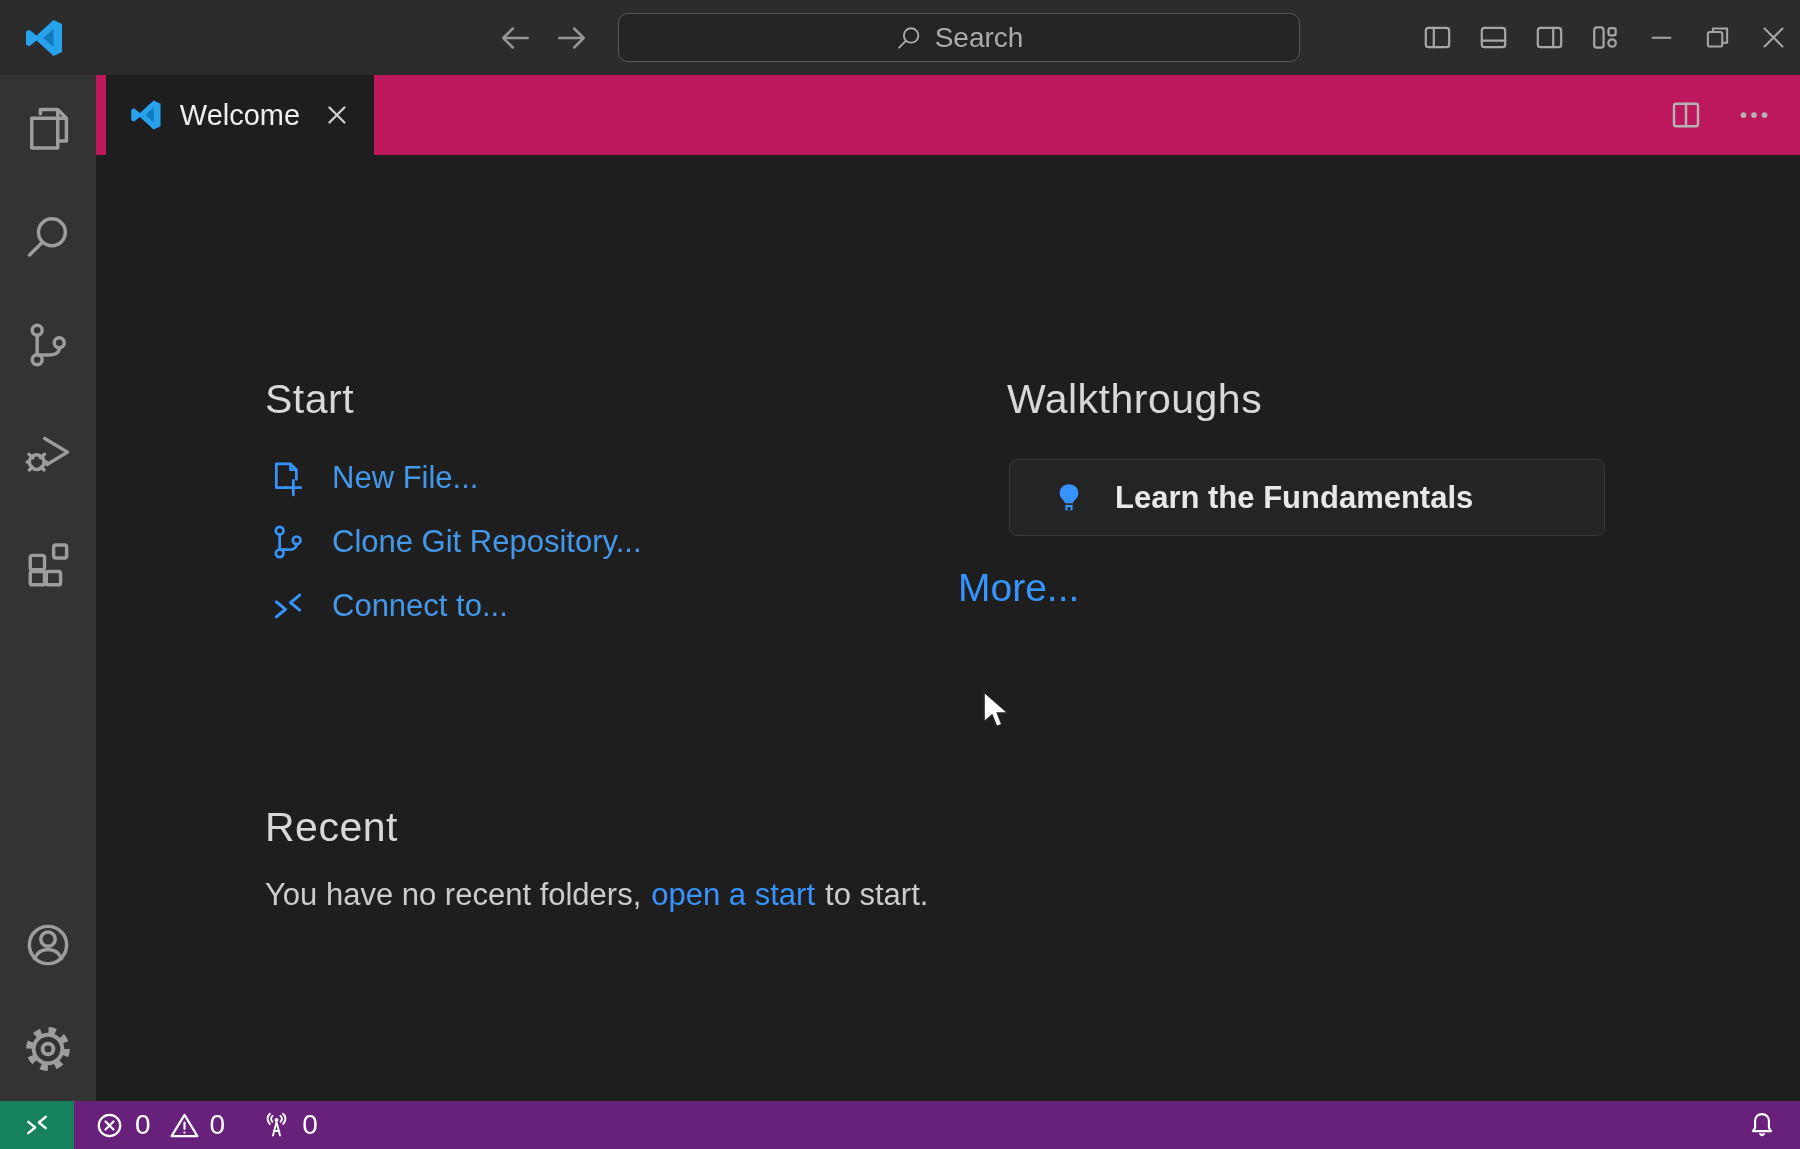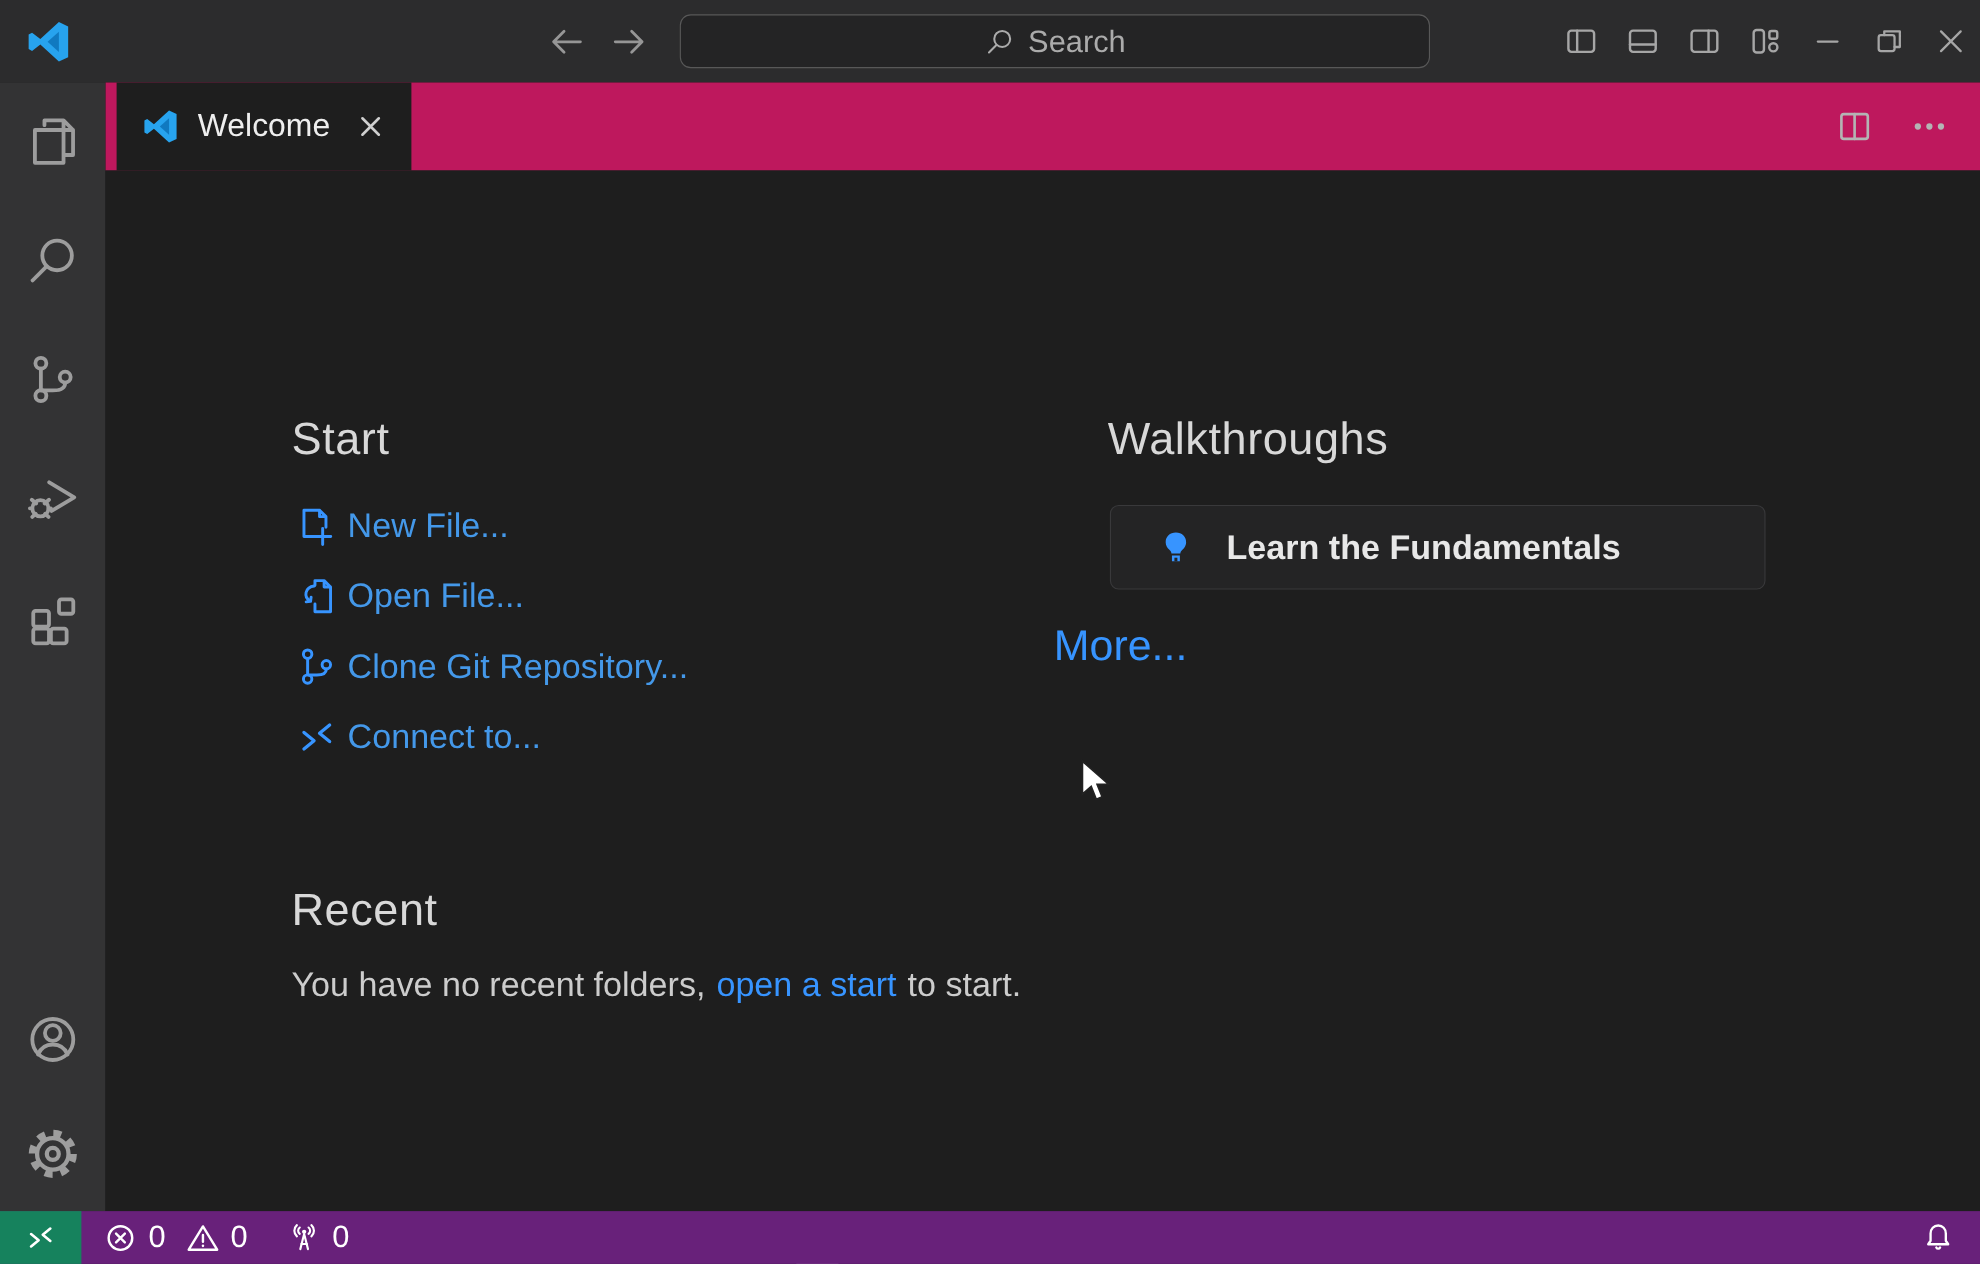--- a/index.html
+++ b/index.html
@@ -37,21 +37,21 @@
   .editor-actions .eicon { width:36px; height:36px; cursor:pointer; }
 
   .welcome { position:absolute; left:0; top:80px; width:1704px; height:946px; background:#1e1e1e; }
 
   .w-heading { position:absolute; font-size:41px; font-weight:400; color:#d8d8d8; letter-spacing:.5px; }
   #h-start { left:169px; top:221px; }
   #h-recent { left:169px; top:649px; }
   #h-walk { left:911px; top:221px; }
 
   .start-list { position:absolute; left:172px; top:300px; display:flex; flex-direction:column; gap:18px; }
-  .start-item { display:flex; align-items:center; gap:8px; height:46px; cursor:pointer; }
+  .start-item { display:flex; align-items:center; gap:24px; height:46px; cursor:pointer; }
   .start-item .sicon { width:40px; height:40px; color:#3794ff; }
   .start-item .sicon svg { width:40px; height:40px; }
   .start-item .slabel { font-size:31px; color:#4498e9; }
 
   .recent-line { position:absolute; left:169px; top:722px; font-size:31px; color:#cccccc; white-space:nowrap; }
   .recent-line .lnk { color:#3794ff; cursor:pointer; margin:0 10px; }
 
   .walk-card { position:absolute; left:913px; top:304px; width:596px; height:77px; background:#242425; border:1px solid #39393b; border-radius:8px; display:flex; align-items:center; padding:0 41px; gap:28px; cursor:pointer; }
   .walk-card .bulb { width:36px; height:40px; }
   .walk-title { font-size:31px; font-weight:700; color:#e8e8e8; }
@@ -218,29 +218,20 @@
 
       <div class="start-list">
         <div class="start-item">
           <span class="sicon">
             <svg class="ic" viewBox="0 0 24 24">
               <path d="M10.8 17.8 H5 V3.5 H13.5 L17 7 V12.8 M13.5 3.5 V7 H17"></path>
               <path d="M10.8 17.8 H19.6 M15.2 13.4 V22.2"></path>
             </svg>
           </span>
           <span class="slabel">New File...</span>
-        </div>
-        <div class="start-item">
-          <span class="sicon">
-            <svg class="ic" viewBox="0 0 24 24">
-              <path d="M11 16.2 V20.5 H19.5 V7 L16 3.5 H11 V6 M16 3.5 V7 H19.5"></path>
-              <path d="M10.6 6.4 C5.6 7 4.4 12.6 8.6 14.8 M8.6 14.8 L6.2 15.1 M8.6 14.8 L8.9 12.5"></path>
-            </svg>
-          </span>
-          <span class="slabel">Open File...</span>
         </div>
         <div class="start-item">
           <span class="sicon">
             <svg class="ic" viewBox="0 0 24 24">
               <circle cx="7" cy="5.2" r="2.3"></circle>
                 <circle cx="7" cy="18.8" r="2.3"></circle>
                 <circle cx="17.2" cy="11" r="2.3"></circle>
               <path d="M7 7.5 V16.5"></path>
                 <path d="M17.2 13.3 c0 3.3 -3.4 3.3 -5.2 3.3 L7.4 16.6"></path>
             </svg>

